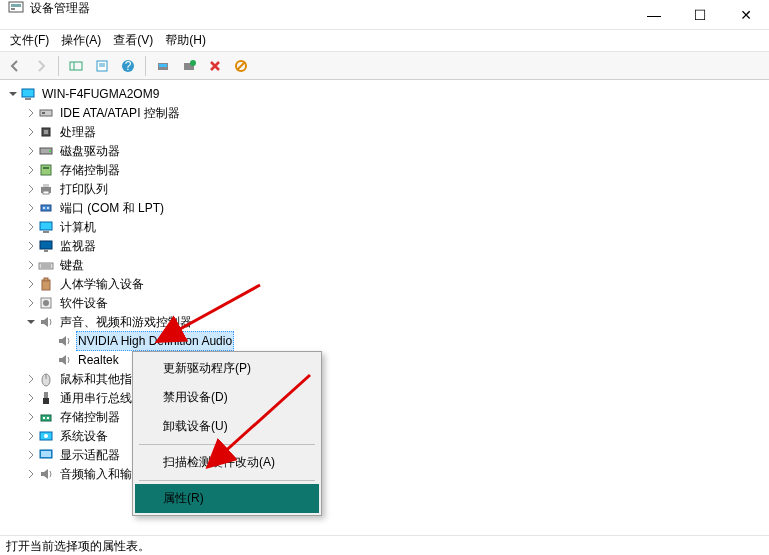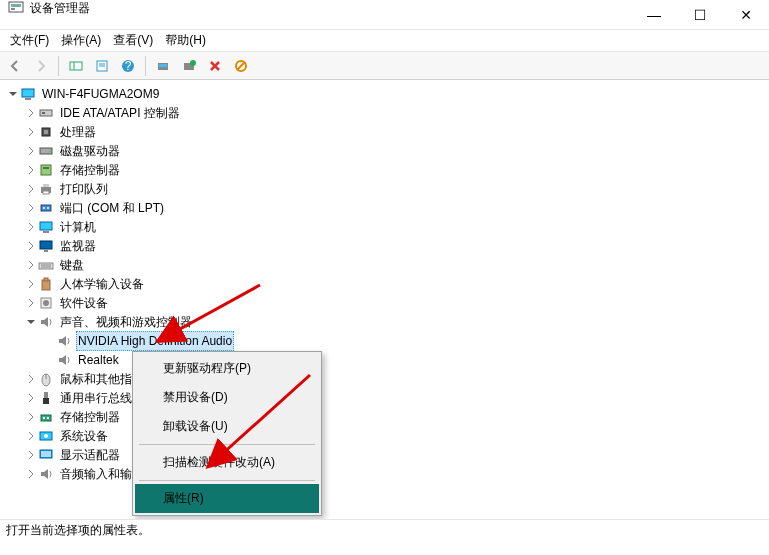--- a/index.html
+++ b/index.html
@@ -20,21 +20,21 @@
 .node .icon { width: 16px; height: 16px; margin-right: 4px; display: inline-flex; align-items: center; justify-content: center; }
 .node .label { padding: 0 2px; }
 .node.selected .label { background: #cce8ff; border: 1px dotted #3399ff; padding: 0 1px; }
 .node.l0 { padding-left: 0; align-items: center; }
 .node.l1 { padding-left: 18px; }
 .node.l2 { padding-left: 36px; }
 .context-menu { position: absolute; background: #f0f0f0; border: 1px solid #a0a0a0; box-shadow: 3px 3px 6px rgba(0,0,0,0.25); min-width: 190px; padding: 2px; }
 .context-menu .mitem { padding: 6px 20px 6px 28px; white-space: nowrap; }
 .context-menu .mitem.highlight { background: #0f766e; }
 .context-menu .msep { height: 1px; background: #c0c0c0; margin: 3px 4px; }
-.statusbar { position: absolute; left: 0; bottom: 16px; right: 0; height: 20px; border-top: 1px solid #e5e5e5; padding: 2px 6px; font-size: 12px; background: #fff; }
+.statusbar { position: absolute; left: 0; bottom: 0; right: 0; height: 20px; border-top: 1px solid #e5e5e5; padding: 2px 6px; font-size: 12px; background: #fff; }
 .arrow-svg { position: absolute; pointer-events: none; }
 </style>
 </head>
 <body>
 
 <div class="titlebar">
   <span class="app-icon">
     <svg width="16" height="16" viewBox="0 0 16 16">
         <rect x="1" y="2" width="14" height="10" fill="#fff" stroke="#555"></rect>
         <rect x="3" y="4" width="10" height="3" fill="#7aa"></rect>

